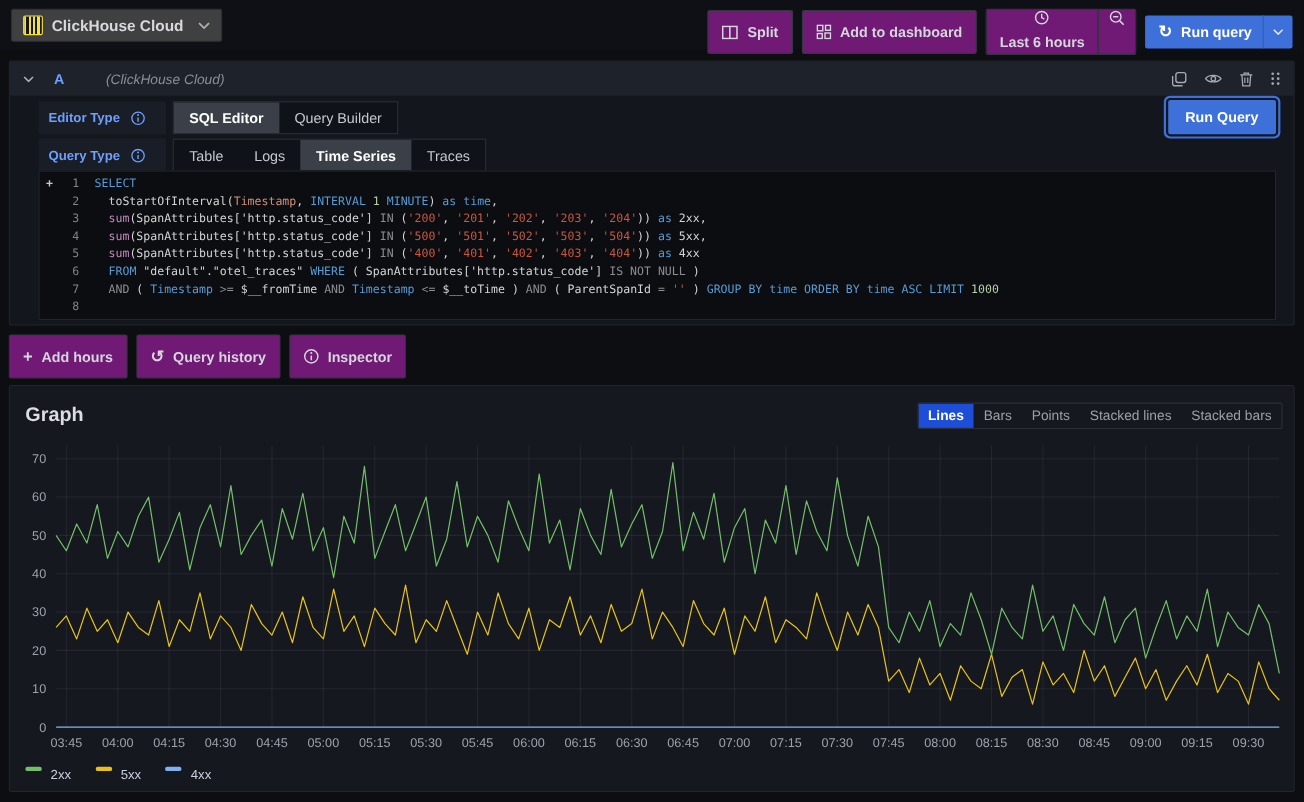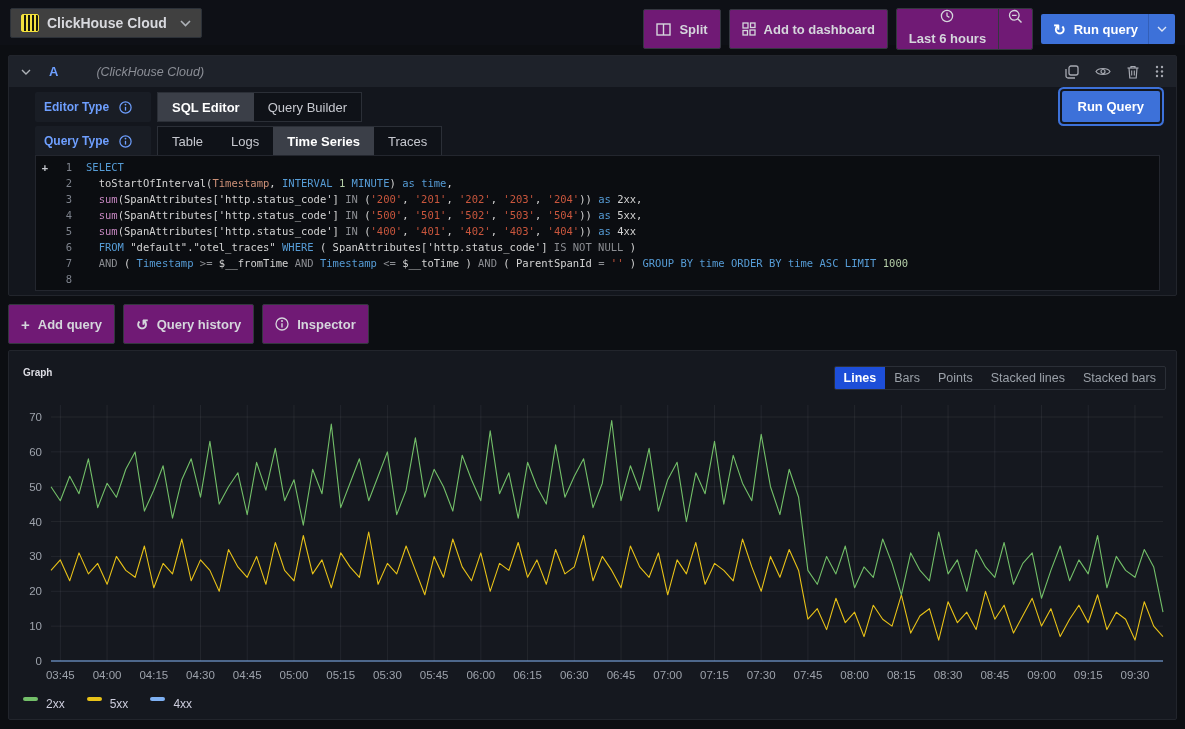--- a/index.html
+++ b/index.html
@@ -56,21 +56,21 @@
   .code-text { padding-left:14px; }
   .tk-kw { color:#569cd6; } .tk-plain { color:#d4d4d4; } .tk-str { color:#ce9178; }
   .tk-strq { color:#c9563d; } .tk-num { color:#b5cea8; } .tk-op { color:#8b8d92; } .tk-fn { color:#c586c0; }
 
   
   .actions-row { position:absolute; left:8px; top:304px; display:flex; gap:8px; }
 
   
   .graph-card { position:absolute; left:8px; top:350px; width:1169px; height:370px; background:#15181f;
     border:1px solid #22252c; border-radius:2px; }
-  .graph-title { position:absolute; left:14px; top:16px; font-size:10px; font-weight:600; color:#dcdce3; }
+  .graph-title { position:absolute; left:14px; top:16px; font-size:18px; font-weight:600; color:#dcdce3; }
   .graph-modes { position:absolute; right:10px; top:15px; height:24px; display:flex; border:1px solid #2b2f37;
     border-radius:2px; background:#15181f; overflow:hidden; }
   .mode-item { display:flex; align-items:center; padding:0 9px; font-size:12.5px; color:#9aa0a8; cursor:pointer; }
   .mode-item.active { background:#1d4ed8; color:#ffffff; font-weight:700; }
   .chart-wrap { position:absolute; left:8px; top:48px; }
   .legend { position:absolute; left:14px; bottom:8px; display:flex; gap:22px; align-items:center; }
   .legend-item { display:flex; align-items:flex-start; gap:8px; font-size:12px; color:#ccccdc; cursor:pointer; }
   .legend-pill { width:15px; height:4px; border-radius:2px; }
 </style>
 </head>
@@ -243,21 +243,21 @@
         <div class="code-line"><span class="gutter-plus"></span><span class="gutter-num">5</span><span class="code-text"><span class="tk-plain">  </span><span class="tk-fn">sum</span><span class="tk-plain">(SpanAttributes['http.status_code'] </span><span class="tk-op">IN</span><span class="tk-plain"> (</span><span class="tk-strq">'400'</span><span class="tk-plain">, </span><span class="tk-strq">'401'</span><span class="tk-plain">, </span><span class="tk-strq">'402'</span><span class="tk-plain">, </span><span class="tk-strq">'403'</span><span class="tk-plain">, </span><span class="tk-strq">'404'</span><span class="tk-plain">)) </span><span class="tk-kw">as</span><span class="tk-plain"> 4xx</span></span></div>
         <div class="code-line"><span class="gutter-plus"></span><span class="gutter-num">6</span><span class="code-text"><span class="tk-plain">  </span><span class="tk-kw">FROM</span><span class="tk-plain"> "default"."otel_traces" </span><span class="tk-kw">WHERE</span><span class="tk-plain"> ( SpanAttributes['http.status_code'] </span><span class="tk-op">IS NOT NULL</span><span class="tk-plain"> )</span></span></div>
         <div class="code-line"><span class="gutter-plus"></span><span class="gutter-num">7</span><span class="code-text"><span class="tk-plain">  </span><span class="tk-op">AND</span><span class="tk-plain"> ( </span><span class="tk-kw">Timestamp</span><span class="tk-plain"> </span><span class="tk-op">&gt;=</span><span class="tk-plain"> $__fromTime </span><span class="tk-op">AND</span><span class="tk-plain"> </span><span class="tk-kw">Timestamp</span><span class="tk-plain"> </span><span class="tk-op">&lt;=</span><span class="tk-plain"> $__toTime ) </span><span class="tk-op">AND</span><span class="tk-plain"> ( ParentSpanId </span><span class="tk-op">=</span><span class="tk-plain"> </span><span class="tk-strq">''</span><span class="tk-plain"> ) </span><span class="tk-kw">GROUP BY</span><span class="tk-plain"> </span><span class="tk-kw">time</span><span class="tk-plain"> </span><span class="tk-kw">ORDER BY</span><span class="tk-plain"> </span><span class="tk-kw">time</span><span class="tk-plain"> </span><span class="tk-kw">ASC</span><span class="tk-plain"> </span><span class="tk-kw">LIMIT</span><span class="tk-plain"> </span><span class="tk-num">1000</span></span></div>
         <div class="code-line"><span class="gutter-plus"></span><span class="gutter-num">8</span><span class="code-text"></span></div>
       </div>
   </div>
 
   <div class="actions-row">
     <div class="tb-btn">
       <span class="glyph-icon">+</span>
-      <span>Add query</span>
+      <span>Add hours</span>
     </div>
     <div class="tb-btn">
       <span class="glyph-icon">↺</span>
       <span>Query history</span>
     </div>
     <div class="tb-btn">
       <span>
         <svg class="i" width="14" height="14" viewBox="0 0 14 14">
             <circle cx="7" cy="7" r="6" fill="none" stroke="#d5d6dc" stroke-width="1.3"></circle>
             <line x1="7" y1="6.2" x2="7" y2="10.4" stroke="#d5d6dc" stroke-width="1.4"></line>

